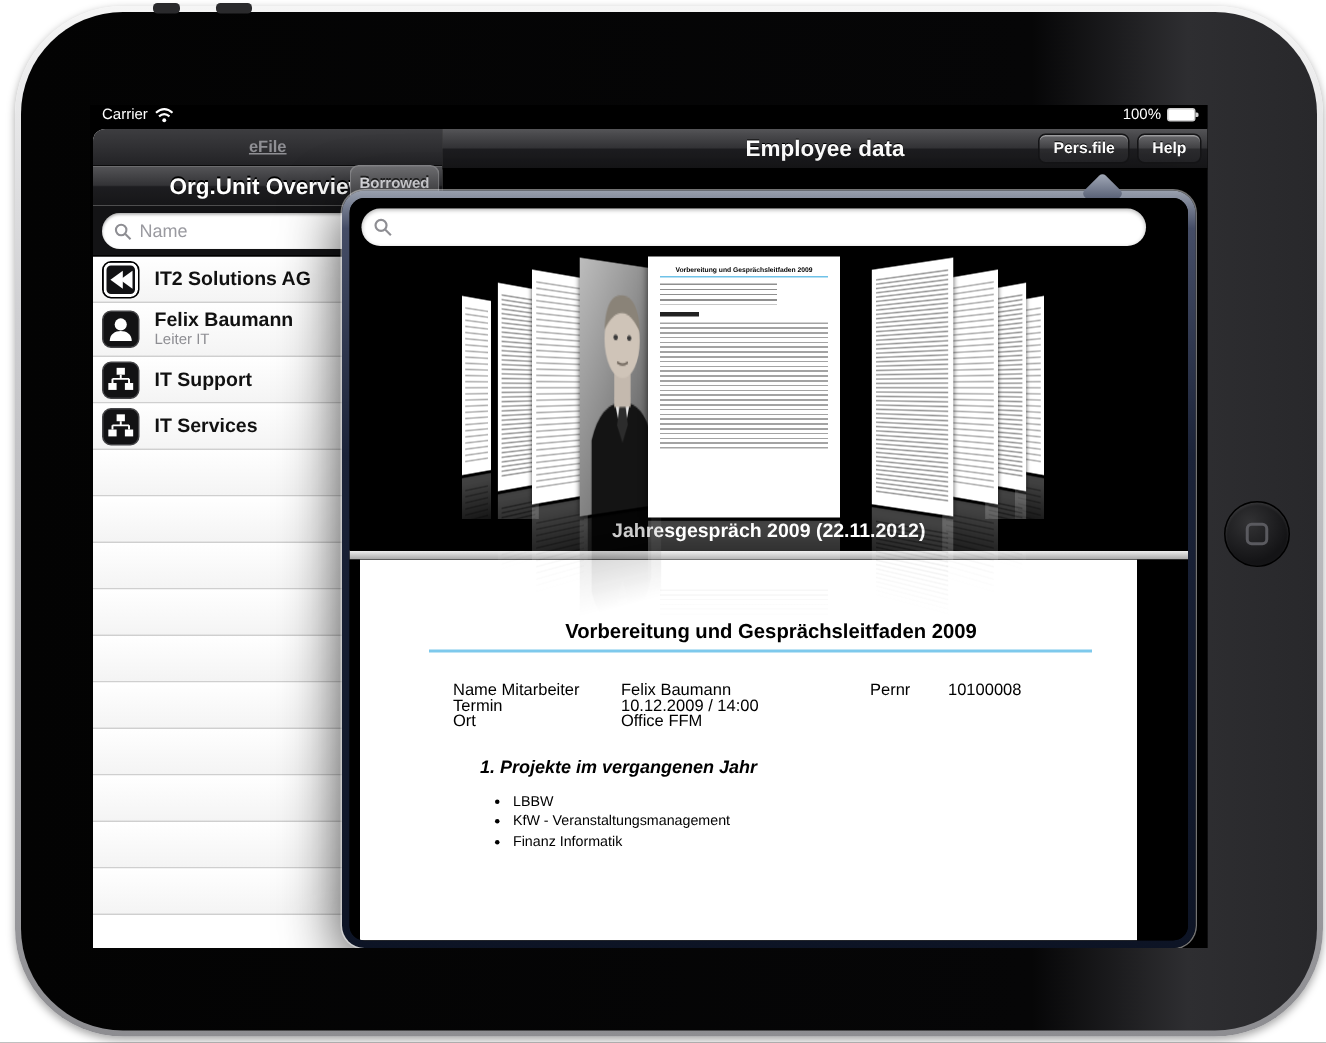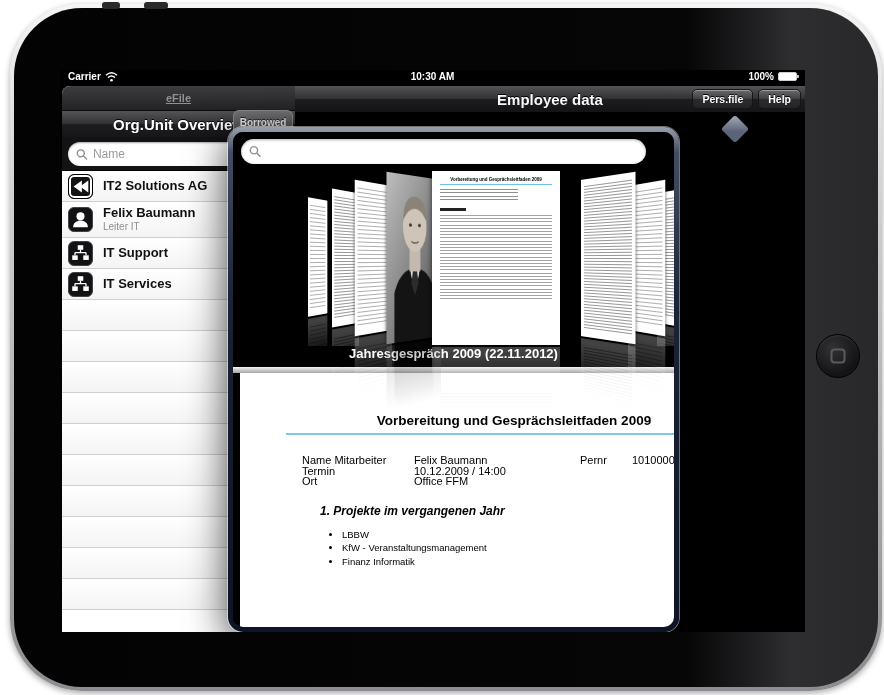--- a/index.html
+++ b/index.html
@@ -19,21 +19,21 @@
           background:radial-gradient(circle at 38% 32%,#323234,#141416 68%);
           border:1px solid #000; box-shadow:inset 0 1px 2px rgba(255,255,255,.10); }
   .home-sq { position:absolute; left:50%; top:50%; width:15px; height:15px; transform:translate(-50%,-50%);
           border:2px solid #5a5a5f; border-radius:4px; }
 
   
   .screen { position:absolute; left:46px; top:62px; width:745px; height:562px; background:#000; overflow:hidden; }
 
   
   .statusbar { position:absolute; left:0; top:0; width:100%; height:15px; background:#000;
-          color:#fff; font-size:10px; font-weight:bold; }
+          color:#fff; font-size:10px; font-weight:normal; }
   .sb-left { position:absolute; left:8px; top:1px; display:flex; align-items:center; gap:4px; }
   .sb-time { position:absolute; left:0; width:100%; text-align:center; top:1px; }
   .sb-right { position:absolute; right:8px; top:1px; display:flex; align-items:center; gap:4px; }
   .batt { width:19px; height:9px; border:1px solid #cfcfcf; border-radius:2px; position:relative; background:#fff; }
   .batt::after { content:""; position:absolute; right:-3px; top:2px; width:2px; height:3px; background:#cfcfcf; border-radius:0 1px 1px 0; }
 
   
   .left-panel { position:absolute; left:2px; top:16px; width:233px; height:546px;
           border-radius:8px 0 0 0; overflow:hidden; background:#fff; display:flex; flex-direction:column; }
   .efile-bar { height:25px; background:linear-gradient(180deg,#3d3d40,#232326);
@@ -68,21 +68,21 @@
           border:1px solid #151517; box-shadow:inset 0 1px 0 rgba(255,255,255,.35); line-height:18px;
           text-shadow:0 -1px 0 #000; }
 
   
   .borrowed-tab { position:absolute; left:173px; top:40px; width:60px; height:23px; z-index:5;
           border-radius:6px 6px 0 0; background:linear-gradient(180deg,#737376,#4a4a4d);
           border:1px solid #89898c; border-bottom:none; color:#ececf0; font-size:10px; font-weight:bold;
           display:flex; align-items:center; justify-content:center; text-shadow:0 -1px 0 #222; }
 
   
-  .popover { position:absolute; left:168px; top:57px; width:451px; height:505px; z-index:10;
+  .popover { position:absolute; left:168px; top:57px; width:569px; height:505px; z-index:10;
           border-radius:15px; padding:5px;
           background:linear-gradient(180deg,#99a0ae 0%,#454d66 5%,#1b2338 35%,#0d1425 100%);
           box-shadow:0 0 0 1px rgba(255,255,255,.45), 0 10px 40px rgba(0,0,0,.75); }
   .pop-arrow { position:absolute; left:497px; top:-8px; width:20px; height:20px; transform:rotate(45deg);
           background:linear-gradient(135deg,#a6adbb 0%,#5b6378 60%); border-radius:3px; z-index:0; }
   .pop-content { position:relative; z-index:1; width:100%; height:100%; border-radius:10px; overflow:hidden;
           background:#000; display:flex; flex-direction:column; }
   .pop-search { height:38px; position:relative; background:#000; }
   .pop-search .pill { left:8px; right:28px; top:7px; height:25px; border-radius:13px; box-shadow:inset 0 1px 3px rgba(0,0,0,.3); }
 
@@ -137,21 +137,20 @@
 
       <div class="statusbar">
         <div class="sb-left">
           <span>Carrier</span>
           <svg width="13" height="10" viewBox="0 0 13 10">
             <path d="M1 3.2 Q6.5 -1.6 12 3.2" stroke="#fff" stroke-width="1.4" fill="none"></path>
             <path d="M3 5.6 Q6.5 2.6 10 5.6" stroke="#fff" stroke-width="1.4" fill="none"></path>
             <circle cx="6.5" cy="8.2" r="1.3" fill="#fff"></circle>
           </svg>
         </div>
-        <div class="sb-time">10:30 AM</div>
         <div class="sb-right">
           <span>100%</span>
           <div class="batt"></div>
         </div>
       </div>
 
       <div class="left-panel">
         <div class="efile-bar">
           <span>eFile</span>
         </div>

